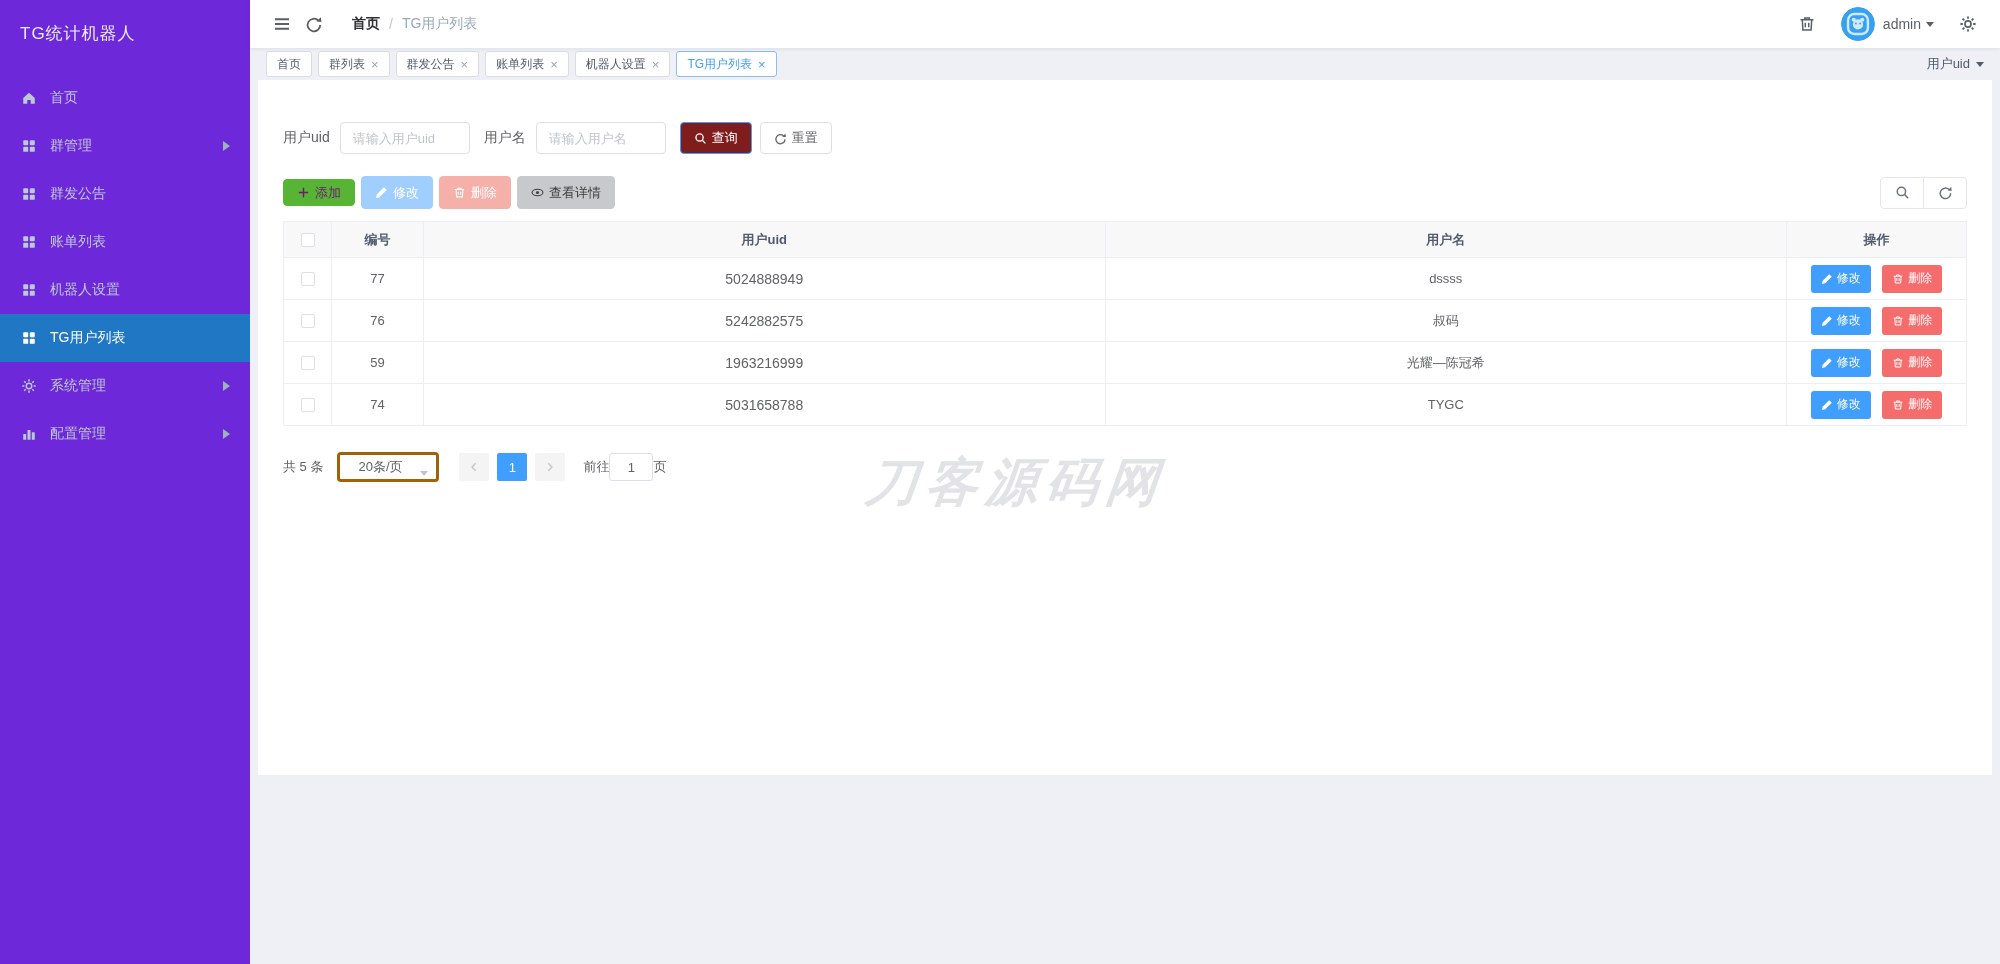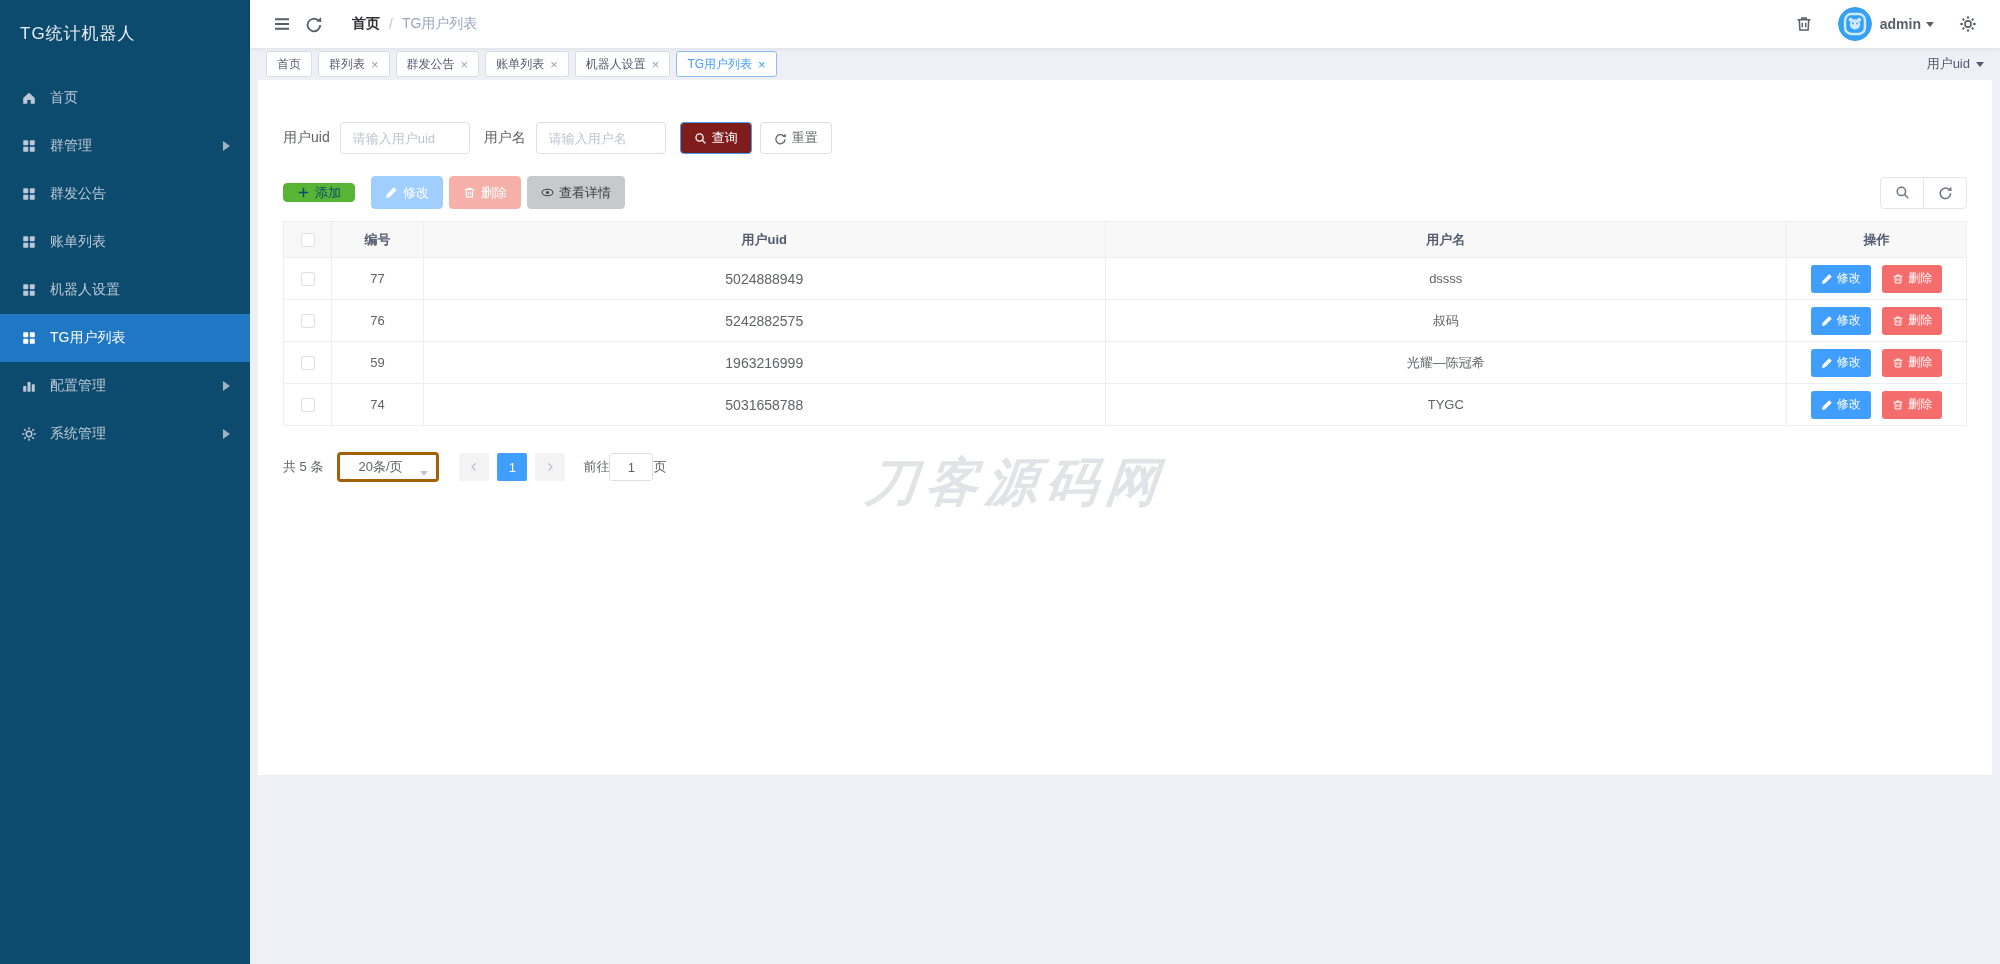--- a/index.html
+++ b/index.html
@@ -1,21 +1,21 @@
 <!DOCTYPE html>
 <html><head>
 <meta charset="utf-8">
 <style>
   * { margin:0; padding:0; box-sizing:border-box; }
   html,body { width:2000px; height:964px; overflow:hidden; }
   body { font-family:"Liberation Sans","DejaVu Sans",sans-serif; background:#eef0f6; color:#606266; }
   .app { display:flex; width:2000px; height:964px; }
 
   
-  .sidebar { width:250px; flex-shrink:0; background:#0c4a6e; }
+  .sidebar { width:250px; flex-shrink:0; background:#6d28d9; }
   .logo { height:66px; display:flex; align-items:center; padding-left:20px;
           color:#e9eef3; font-size:17px; letter-spacing:1px; }
   .menu { padding-top:8px; }
   .menu-item { height:48px; display:flex; align-items:center; padding:0 20px;
                color:#bdc8d5; font-size:14px; cursor:pointer; }
   .menu-item.active { background:#2078c4; color:#fff; }
   .mi-icon { width:18px; height:18px; margin-right:12px; display:flex; align-items:center; justify-content:center; }
   .mi-icon svg { width:16px; height:16px; }
   .menu-arrow { margin-left:auto; width:0; height:0; border:5px solid transparent;
                 border-left:7px solid #9fb0bf; border-right:none; }
@@ -26,21 +26,21 @@
   .navbar { height:48px; background:#fff; display:flex; align-items:center;
             padding:0 16px; box-shadow:0 1px 4px rgba(0,21,41,.08); position:relative; z-index:2; }
   .nav-icon-btn { width:32px; height:32px; display:flex; align-items:center; justify-content:center;
                   color:#5a5e66; cursor:pointer; }
   .nav-icon-btn svg { width:18px; height:18px; }
   .breadcrumb { margin-left:22px; font-size:14px; display:flex; align-items:center; }
   .bc-home { color:#303133; font-weight:bold; }
   .bc-sep { color:#c0c4cc; margin:0 9px; }
   .bc-cur { color:#97a8be; }
   .nav-right { margin-left:auto; display:flex; align-items:center; gap:18px; }
-  .avatar-wrap { display:flex; align-items:center; gap:8px; cursor:pointer;font-weight:bold; }
+  .avatar-wrap { display:flex; align-items:center; gap:8px; cursor:pointer; }
   .avatar { width:34px; height:34px; border-radius:50%; overflow:hidden; display:block; }
   .nav-user { font-size:14px; color:#5a5e66; display:flex; align-items:center; gap:5px; }
   .caret-down { width:0; height:0; border:4px solid transparent; border-top:5px solid currentColor;
                 margin-top:4px; }
 
   
   .tabbar { height:32px; display:flex; align-items:center; padding:0 16px; }
   .tab { height:26px; display:flex; align-items:center; gap:6px; background:#fff;
          border:1px solid #d8dce5; border-radius:3px; padding:0 10px; margin-right:6px;
          font-size:12px; color:#515a6e; cursor:pointer; }
@@ -61,21 +61,21 @@
                 font-family:"Liberation Sans","DejaVu Sans",sans-serif; }
   .form-input::placeholder { color:#c0c4cc; }
   .btn { display:inline-flex; align-items:center; justify-content:center; gap:5px;
          height:32px; padding:0 13px; border-radius:4px; font-size:13px; cursor:pointer;
          border:1px solid transparent; white-space:nowrap; }
   .btn svg { width:13px; height:13px; }
   .btn-primary { background:#7f1d1d; border-color:#409eff; color:#fff; margin-left:14px; }
   .btn-plain { background:#fff; border-color:#dcdfe6; color:#606266; margin-left:8px; }
 
   .toolbar-row { display:flex; align-items:center; margin-top:22px; }
-  .btn-success  { background:#57b434; border-color:#57b434; color:#0c4a6e; height:19px; margin-right:16px; }
+  .btn-success  { background:#57b434; border-color:#57b434; color:#701a75; height:27px; margin-right:6px; }
   .btn-edit-dis { background:#a0cfff; border-color:#a0cfff; color:#fff; height:33px; margin-right:6px; }
   .btn-del-dis  { background:#f5b0a9; border-color:#f5b0a9; color:#fff; height:33px; margin-right:6px; }
   .btn-det-dis  { background:#c8c9cc; border-color:#c8c9cc; color:#404040; height:33px; }
   .toolbar-right { margin-left:auto; display:flex; }
   .icon-btn { width:44px; height:32px; background:#fff; border:1px solid #e3e6ec; border-radius:4px;
               display:flex; align-items:center; justify-content:center; color:#6b7280; cursor:pointer; }
   .icon-btn:first-child { border-top-right-radius:0; border-bottom-right-radius:0; }
   .icon-btn:last-child  { border-top-left-radius:0; border-bottom-left-radius:0; margin-left:-1px; }
   .icon-btn svg { width:15px; height:15px; }
 
@@ -230,34 +230,34 @@
             <svg viewBox="0 0 18 18">
               <use href="#i-grid"></use>
             </svg>
           </span>
         <span>TG用户列表</span>
       </div>
 
       <div class="menu-item">
         <span class="mi-icon">
             <svg viewBox="0 0 18 18">
+              <use href="#i-gear"></use>
+            </svg>
+          </span>
+        <span>系统管理</span>
+        <span class="menu-arrow"></span>
+      </div>
+
+      <div class="menu-item">
+        <span class="mi-icon">
+            <svg viewBox="0 0 18 18">
               <use href="#i-chart"></use>
             </svg>
           </span>
         <span>配置管理</span>
-        <span class="menu-arrow"></span>
-      </div>
-
-      <div class="menu-item">
-        <span class="mi-icon">
-            <svg viewBox="0 0 18 18">
-              <use href="#i-gear"></use>
-            </svg>
-          </span>
-        <span>系统管理</span>
         <span class="menu-arrow"></span>
       </div>
 
     </nav>
   </aside>
 
   <div class="main">
 
     <header class="navbar">
       <span class="nav-icon-btn">

